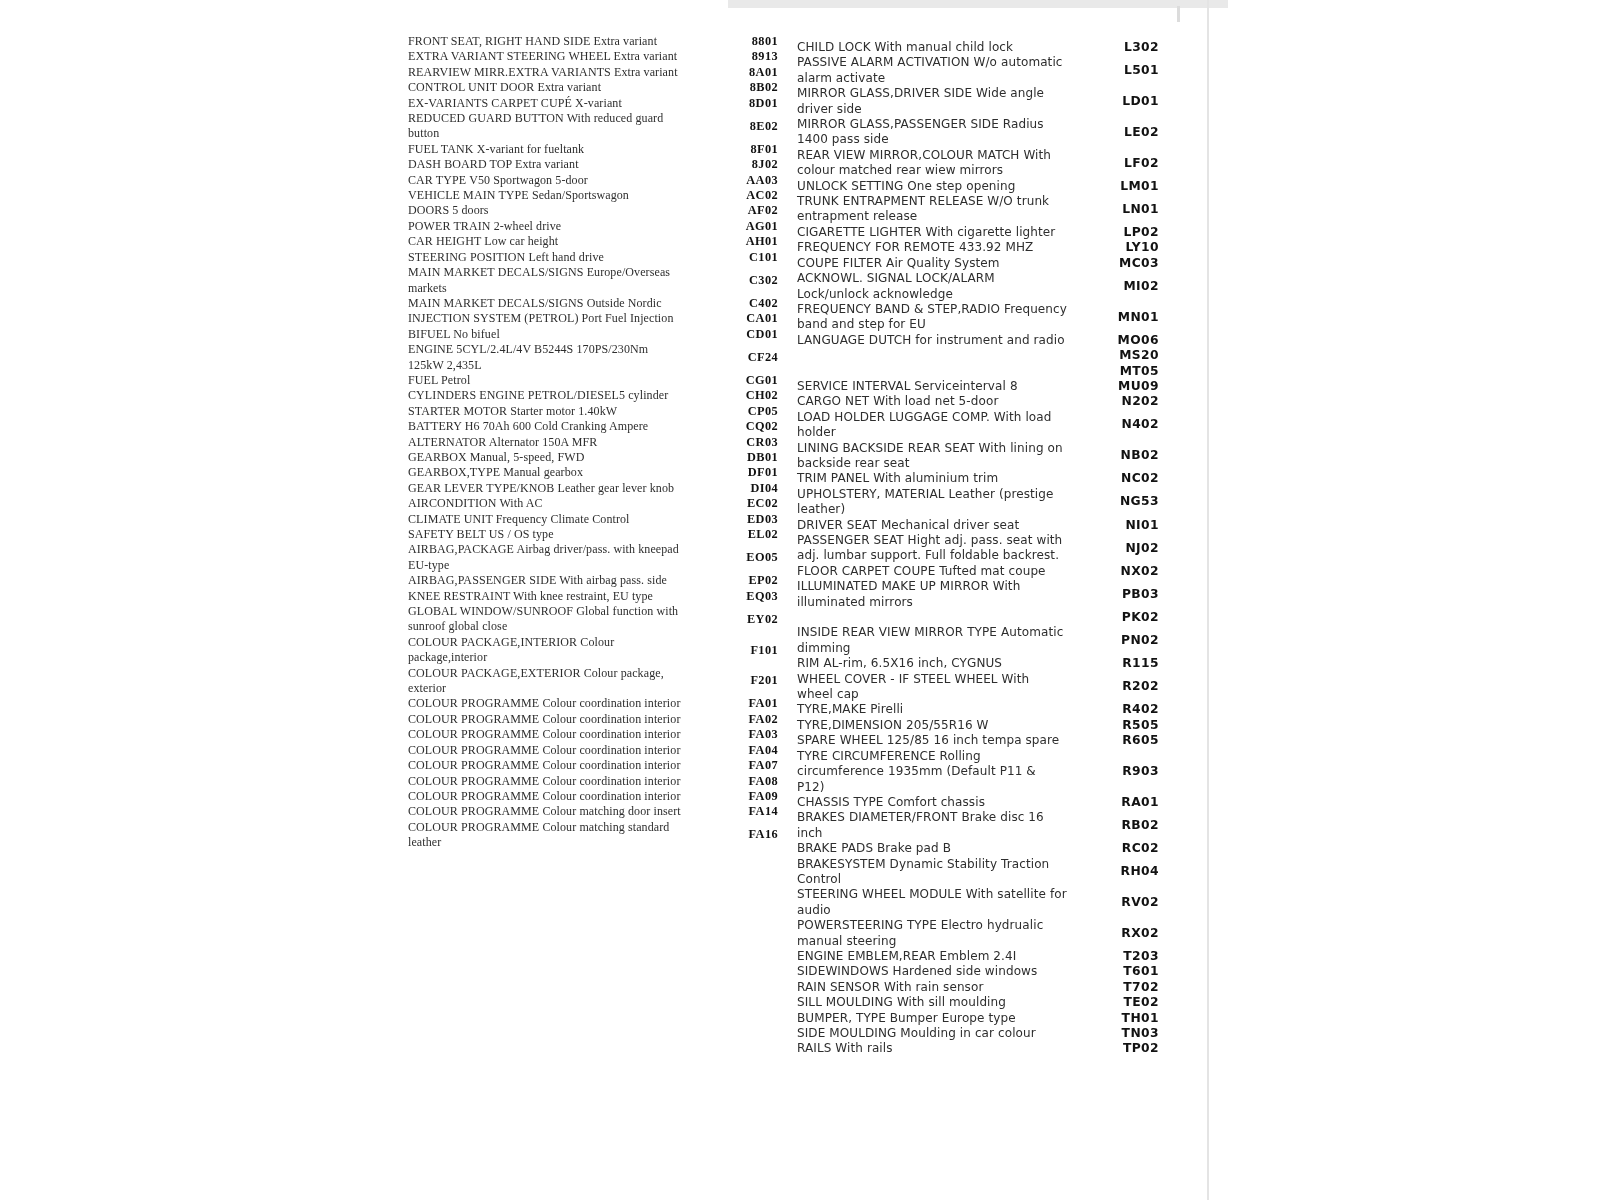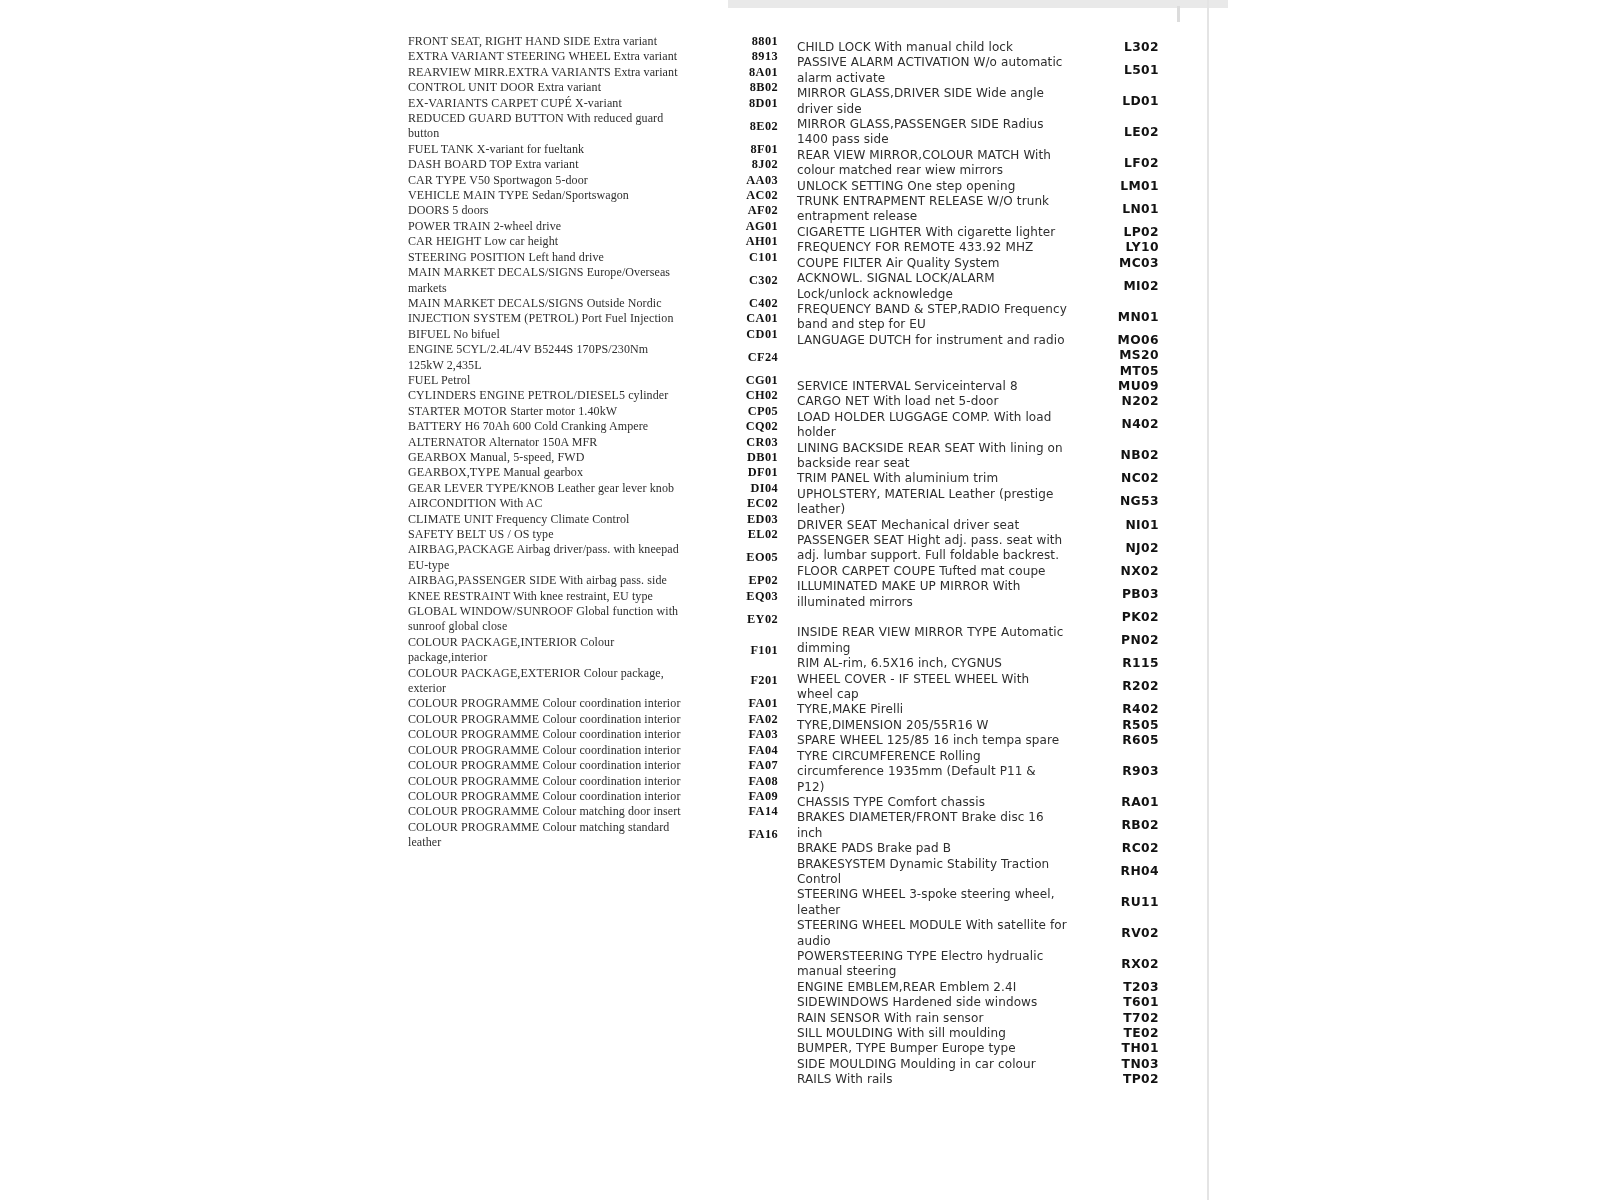--- a/index.html
+++ b/index.html
@@ -487,24 +487,20 @@
   <div class="entry">
     <span class="desc">BRAKE PADS Brake pad B</span>
     <span class="code">RC02</span>
   </div>
 
   <div class="entry">
     <span class="desc">BRAKESYSTEM Dynamic Stability Traction Control</span>
     <span class="code">RH04</span>
   </div>
 
-  <div class="entry">
-    <span class="desc">STEERING WHEEL 3-spoke steering wheel, leather</span>
-    <span class="code">RU11</span>
-  </div>
 
   <div class="entry">
     <span class="desc">STEERING WHEEL MODULE With satellite for audio</span>
     <span class="code">RV02</span>
   </div>
 
   <div class="entry">
     <span class="desc">POWERSTEERING TYPE Electro hydrualic manual steering</span>
     <span class="code">RX02</span>
   </div>

